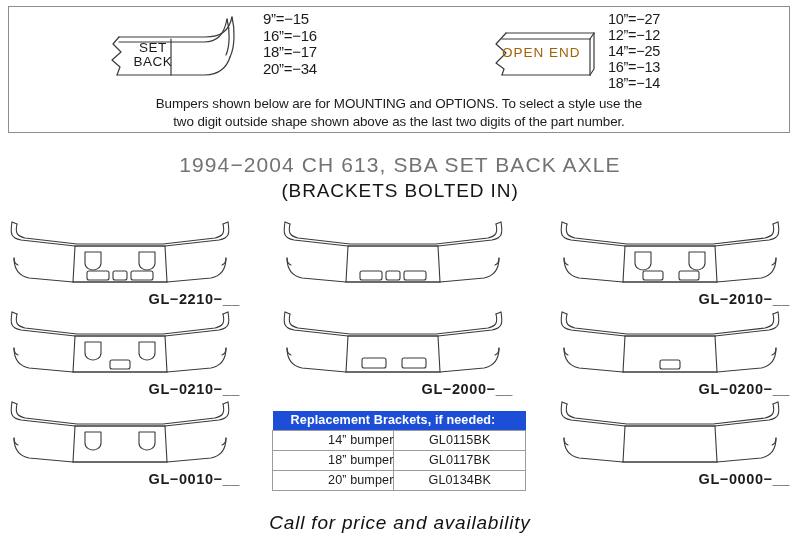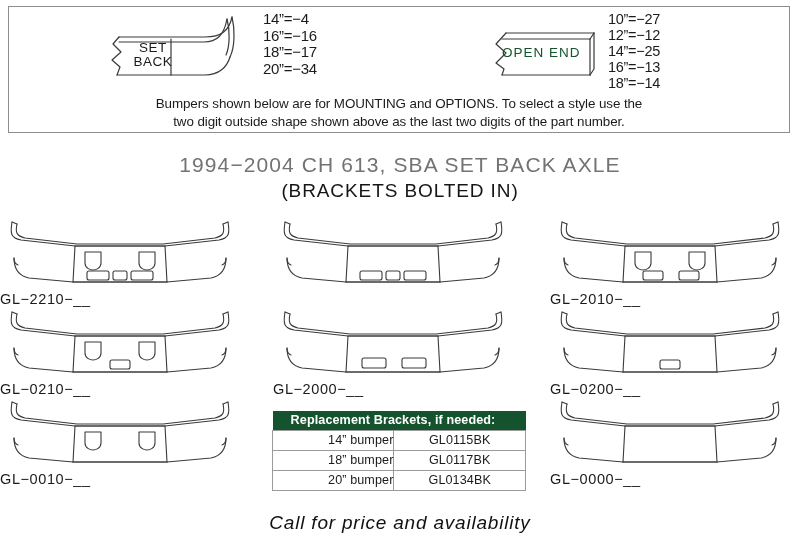--- a/index.html
+++ b/index.html
@@ -100,42 +100,43 @@
   
   .bumper-grid {
     position: absolute;
     left: 0;
     top: 218px;
     width: 800px;
   }
   .bumper-cell {
     position: absolute;
     width: 240px;
-    text-align: left;
+    text-align: right;
+    font-weight: bold;
   }
   .bumper-label {
     font-size: 14.5px;
     letter-spacing: 0.6px;
     color: #1b1b1b;
     margin-top: 1px;
     white-space: nowrap;
   }
   .bumper-svg { display: block; margin: 0 auto; }
 
   
   .brackets-table {
     position: absolute;
     left: 272px;
     top: 411px;
     width: 254px;
     border-collapse: collapse;
     font-size: 12.6px;
   }
   .brackets-table th {
-    background: #14532d;
+    background: #1d4ed8;
     color: #ffffff;
     font-size: 12.6px;
     font-weight: bold;
     padding: 2px 12px 3px 0;
     text-align: center;
     letter-spacing: 0.1px;
   }
   .brackets-table td {
     border: 1px solid #9b9b9b;
     padding: 2px 0 3px 0;
@@ -181,21 +182,21 @@
           <path d="M10 24 L4 31 L12 39 L3 47 L11 54 L8 62"></path>
 
           <path d="M62 26 L62 62"></path>
         </g>
       </svg>
       <div style="position:absolute; left:22px; top:28px; width:44px; text-align:center; line-height:14px;">
         <div style="font-size:13.5px; letter-spacing:0.5px; color:#1b1b1b;">SET</div>
         <div style="font-size:13.5px; letter-spacing:0.5px; color:#1b1b1b;text-align:center;">BACK</div>
       </div>
       <div class="code-list">
-        <div class="code-line">14”=−4</div>
+        <div class="code-line">9”=−15</div>
         <div class="code-line">16”=−16</div>
         <div class="code-line">18”=−17</div>
         <div class="code-line">20”=−34</div>
       </div>
     </div>
 
     <div class="shape-unit openend">
       <svg class="shape-svg" width="110" height="82" viewBox="0 0 110 82">
         <g fill="none" stroke="#3a3a3a" stroke-width="1.2" stroke-linejoin="round" stroke-linecap="round">
 
@@ -204,21 +205,21 @@
 
           <path d="M8 62 L96 62"></path>
 
           <path d="M100 20 L100 56 L96 62"></path>
           <path d="M96 26 L96 62"></path>
           <path d="M100 20 L96 26"></path>
 
           <path d="M12 20 L2 31 L12 40 L2 50 L10 56 L8 62"></path>
         </g>
       </svg>
-      <div style="position:absolute; left:8px; top:32px; font-size:13.5px; letter-spacing:1px; color:#14532d; white-space:nowrap;">OPEN END</div>
+      <div style="position:absolute; left:8px; top:32px; font-size:13.5px; letter-spacing:1px; color:#a16207; white-space:nowrap;">OPEN END</div>
       <div class="code-list open">
         <div class="code-line">10”=−27</div>
         <div class="code-line">12”=−12</div>
         <div class="code-line">14”=−25</div>
         <div class="code-line">16”=−13</div>
         <div class="code-line">18”=−14</div>
       </div>
     </div>
   </div>
 

